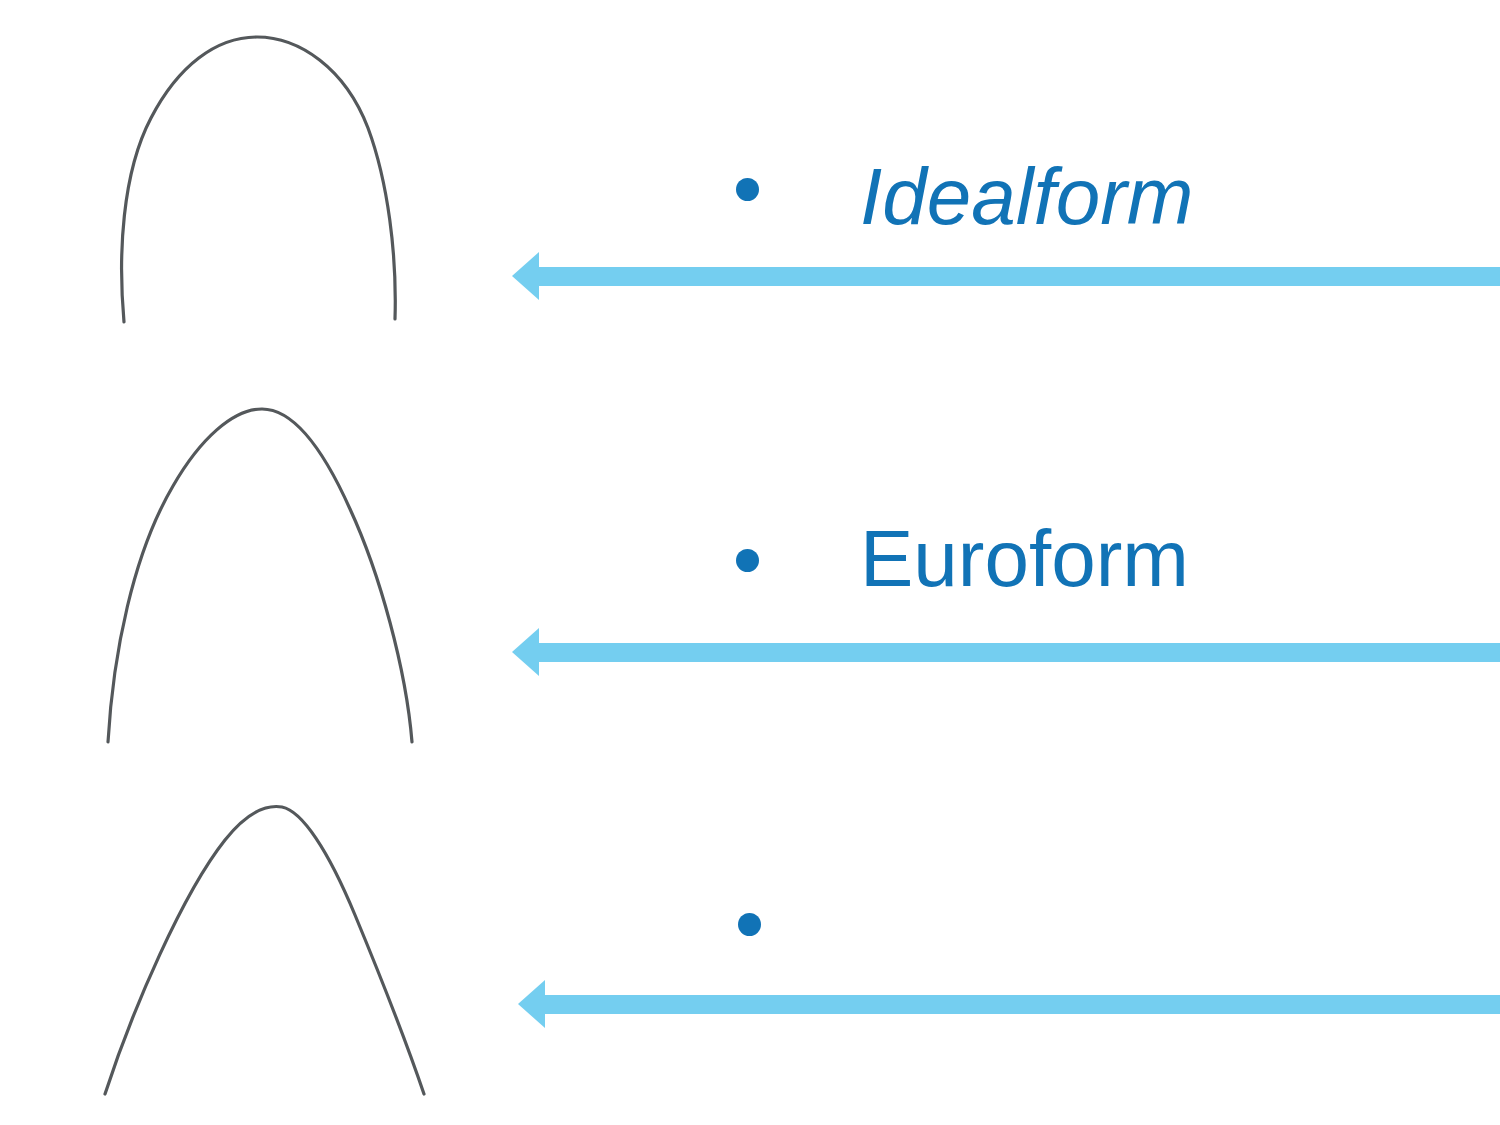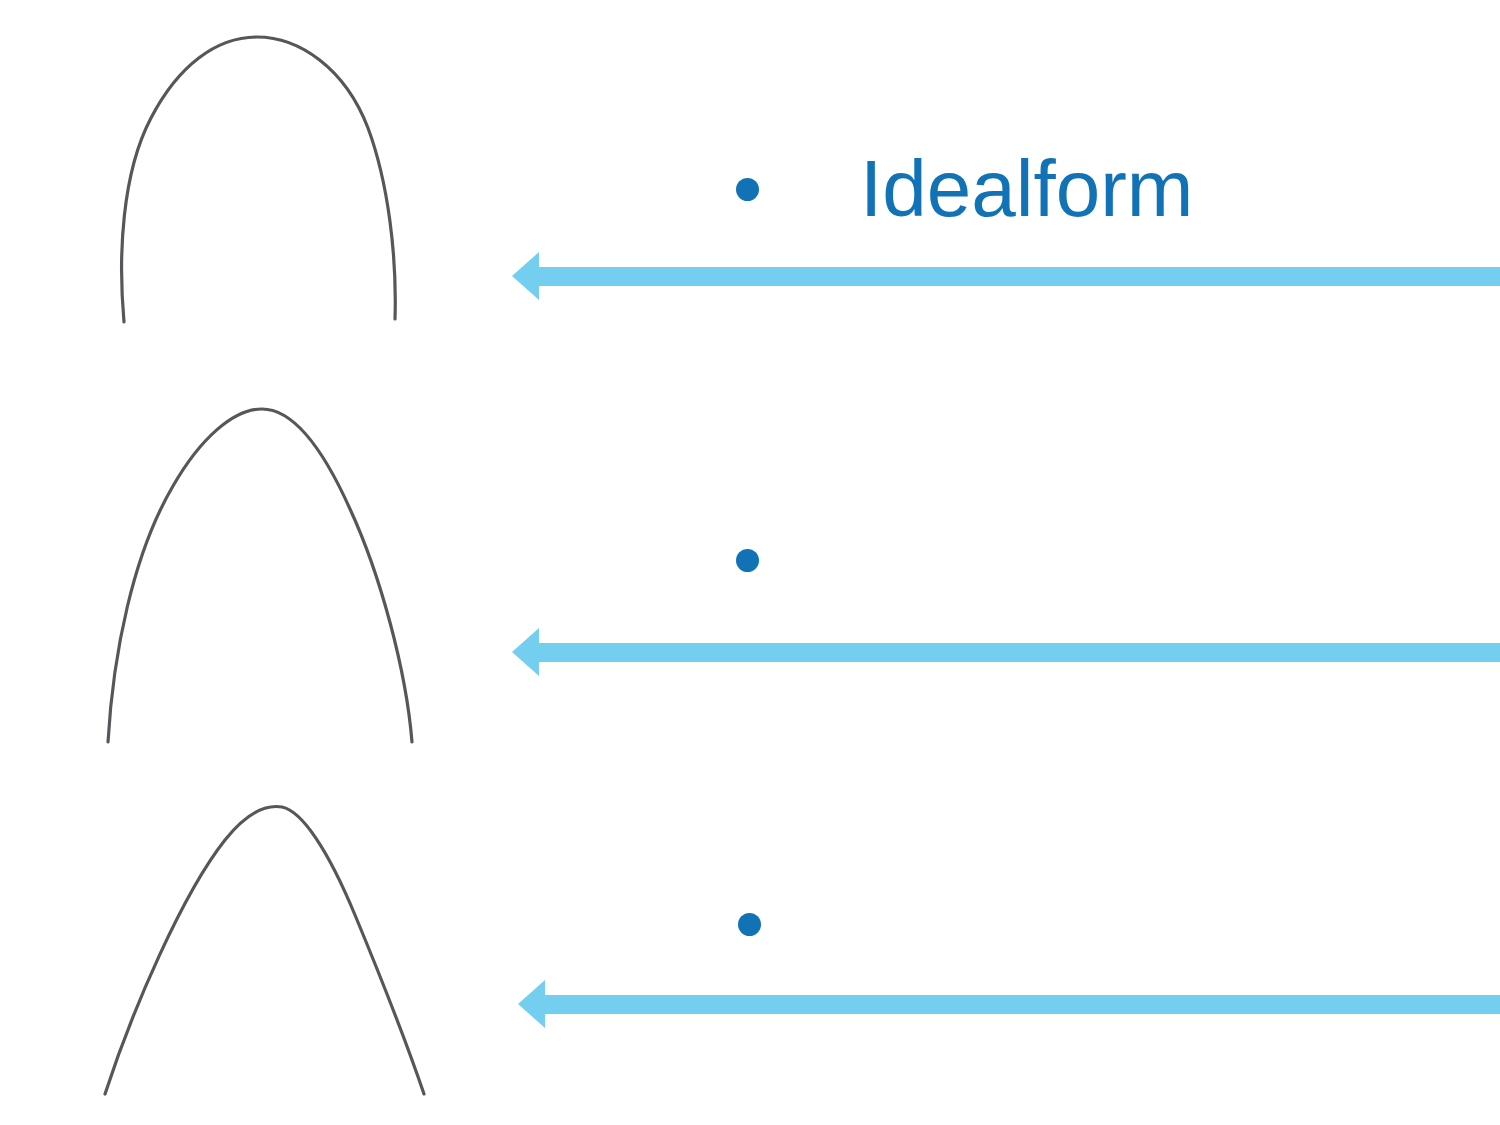--- a/index.html
+++ b/index.html
@@ -65,30 +65,31 @@
 </style>
 </head>
 <body>
 
 <div class="slide">
 
   <svg class="arch-svg" style="left:116px; top:33px;" width="290" height="294" viewBox="0 0 290 294">
     <path d="M 8 289 C 2 222 6 140 35 85 C 62 33 100 4 141 4 C 183 4 229 35 252 95 C 272 149 281 222 279 286"></path>
   </svg>
   <div class="bullet" style="left:736px; top:178px;"></div>
-  <div class="label" style="left:860px; top:149px;">Idealform</div>
+  <div class="label" style="left:860px; top:157px;font-style:italic;">Idealform</div>
   <div class="arrow" style="left:512px; top:252px; width:988px;">
     <div class="head"></div>
     <div class="shaft"></div>
   </div>
 
   <svg class="arch-svg" style="left:104px; top:404px;" width="312" height="341" viewBox="0 0 312 341">
     <path d="M 4 338 C 9 250 29 150 69 82 C 96 35 129 5 158 5 C 186 5 216 38 246 105 C 276 170 302 265 308 338"></path>
   </svg>
   <div class="bullet" style="left:736px; top:549px;"></div>
+  <div class="label" style="left:860px; top:519px;">Euroform</div>
   <div class="arrow" style="left:512px; top:628px; width:988px;">
     <div class="head"></div>
     <div class="shaft"></div>
   </div>
 
   <svg class="arch-svg" style="left:103px; top:798px;" width="324" height="299" viewBox="0 0 324 299">
     <path d="M 2 296 C 30 210 80 95 122 42 C 142 17 161 6 179 9 C 199 13 225 52 252 117 C 274 170 303 243 321 296"></path>
   </svg>
   <div class="bullet" style="left:738px; top:913px;"></div>
   <div class="arrow" style="left:518px; top:980px; width:982px;">

